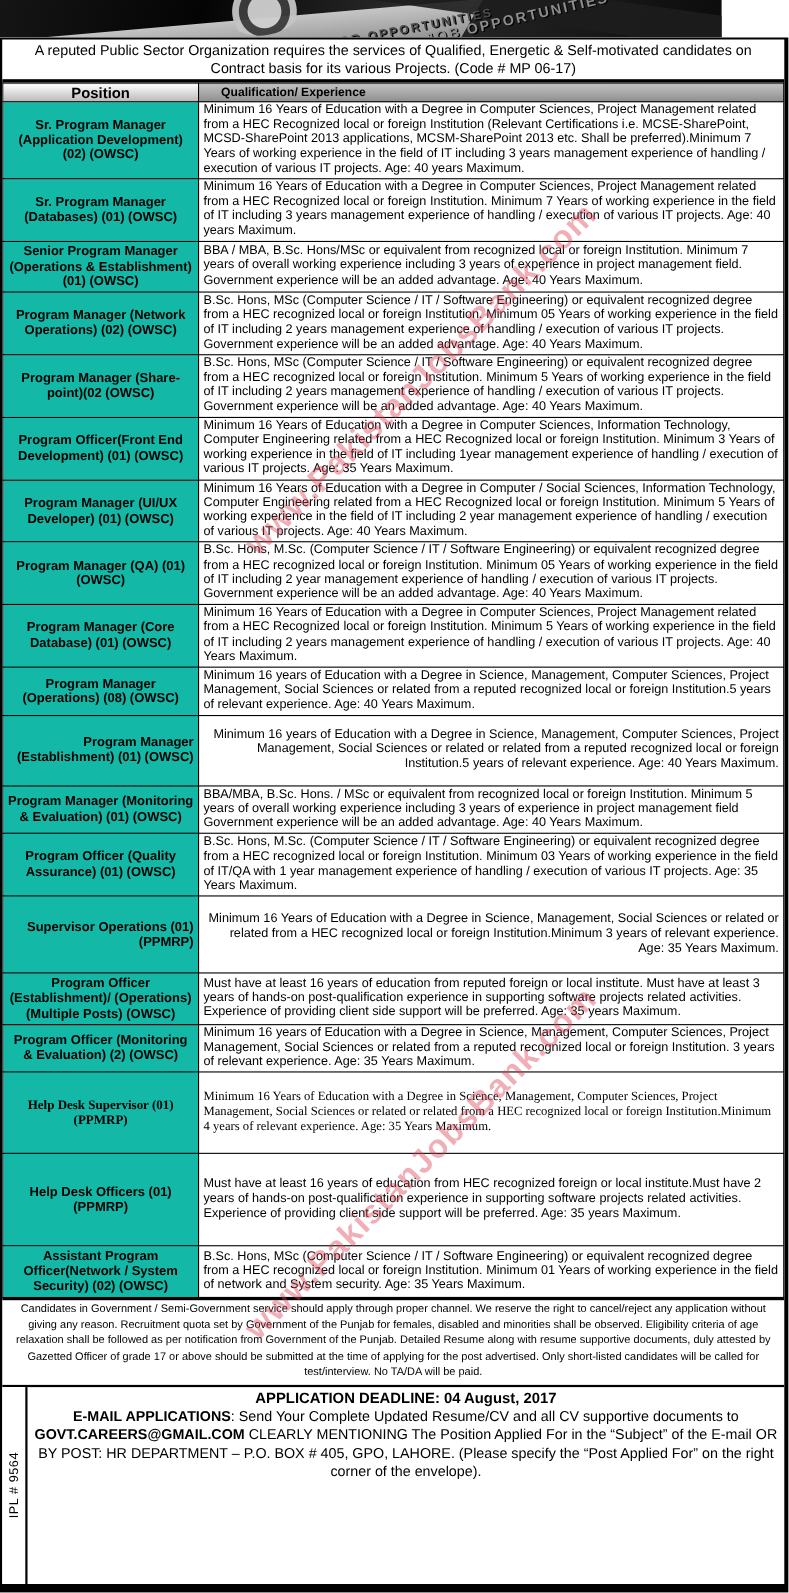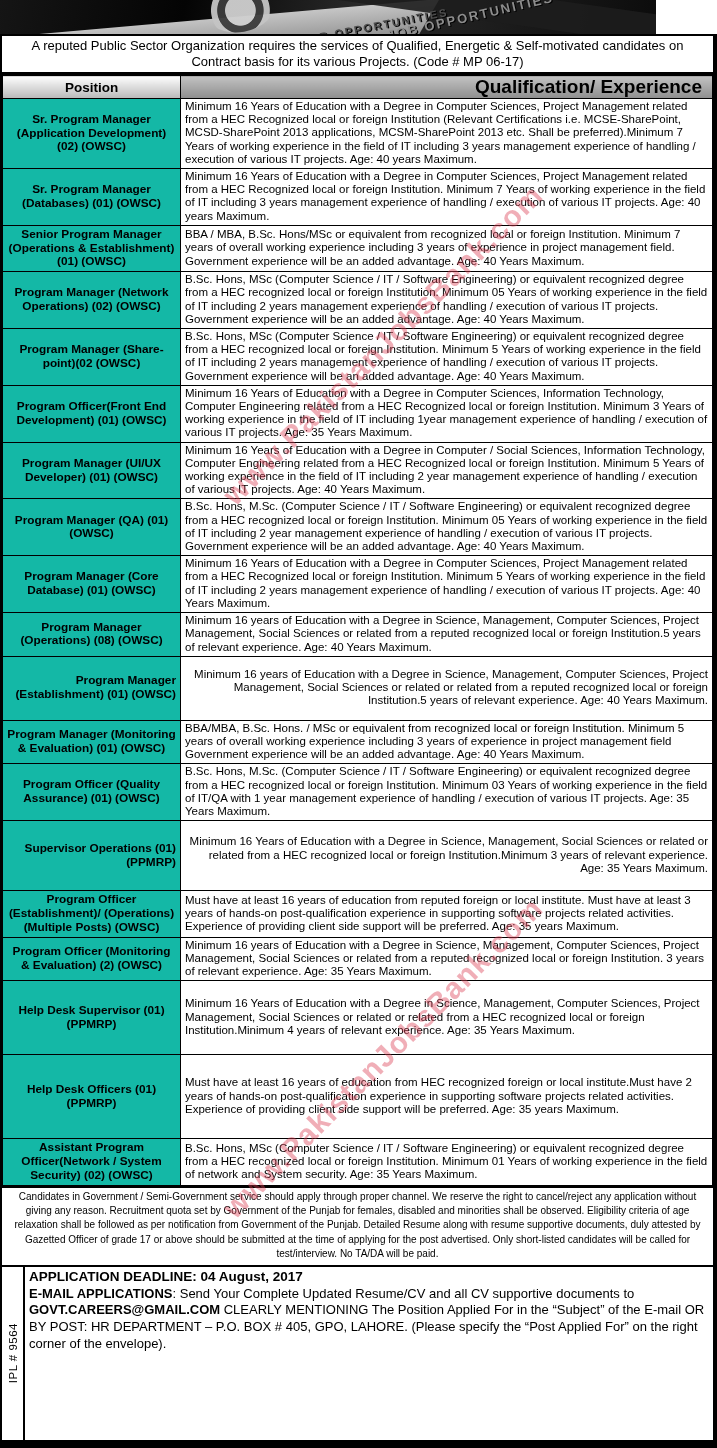--- a/index.html
+++ b/index.html
@@ -75,40 +75,40 @@
     vertical-align:middle;
     box-sizing:border-box;
   }
   th.pos-header{
     background:linear-gradient(#fdfdfd,#b9b9b9);
     font-size:13.5px;font-weight:bold;text-align:center;
     padding:0 2px;height:17px;
   }
   th.qual-header{
     background:linear-gradient(#c2c2c2,#8e8e8e);
-    font-size:19px;font-weight:bold;text-align:right;
-    padding:0 10px;height:17px;
+    font-size:11px;font-weight:bold;text-align:left;
+    padding:0 20px;height:17px;
   }
   td.pos{
     background:#14b8a6;
     font-weight:bold;text-align:center;
     font-size:11.8px;line-height:13.8px;
     padding:2px 4px;
   }
   td.qual{
     background:#fff;
     font-size:11.5px;line-height:13.2px;
     padding:1px 4px 2px;
     vertical-align:top;
     text-align:left;
   }
   
   tbody tr:nth-child(11) td{height:64px;text-align:right;}
   tbody tr:nth-child(14) td{height:70px;text-align:right;}
-  tbody tr:nth-child(17) td{height:74px;}
+  tbody tr:nth-child(17) td{height:74px;font-family:Liberation Serif, serif;}
   tbody tr:nth-child(18) td{height:84px;}
   .conditions{
     border-top:2px solid #000;
     text-align:center;
     font-size:10px;line-height:14.4px;
     padding:2px 5px 3px;
   }
   .bottom{
     border-top:2px solid #000;
     display:flex;flex:1;align-items:stretch;
@@ -118,21 +118,21 @@
     border-right:2px solid #000;
     display:flex;align-items:center;justify-content:center;
     background:#fff;
   }
   .ipl-text{
     writing-mode:vertical-rl;
     transform:rotate(180deg);
     font-size:11.5px;letter-spacing:.5px;
     white-space:nowrap;
   }
-  .bottom-right{flex:1;padding:1px 4px 2px;}
+  .bottom-right{flex:1;text-align:center;padding:1px 4px 2px;}
   .deadline{font-weight:bold;font-size:13.5px;line-height:18px;}
   .email-block{font-size:13px;line-height:16.8px;}
   .email-block .b{font-weight:bold;margin-top:44px;}
   
   .wm{
     position:absolute;left:383px;
     transform:translate(-50%,-50%) rotate(-45deg);
     font-size:30px;font-weight:bold;letter-spacing:1px;
     color:rgba(219,62,84,0.42);
     white-space:nowrap;pointer-events:none;z-index:5;

